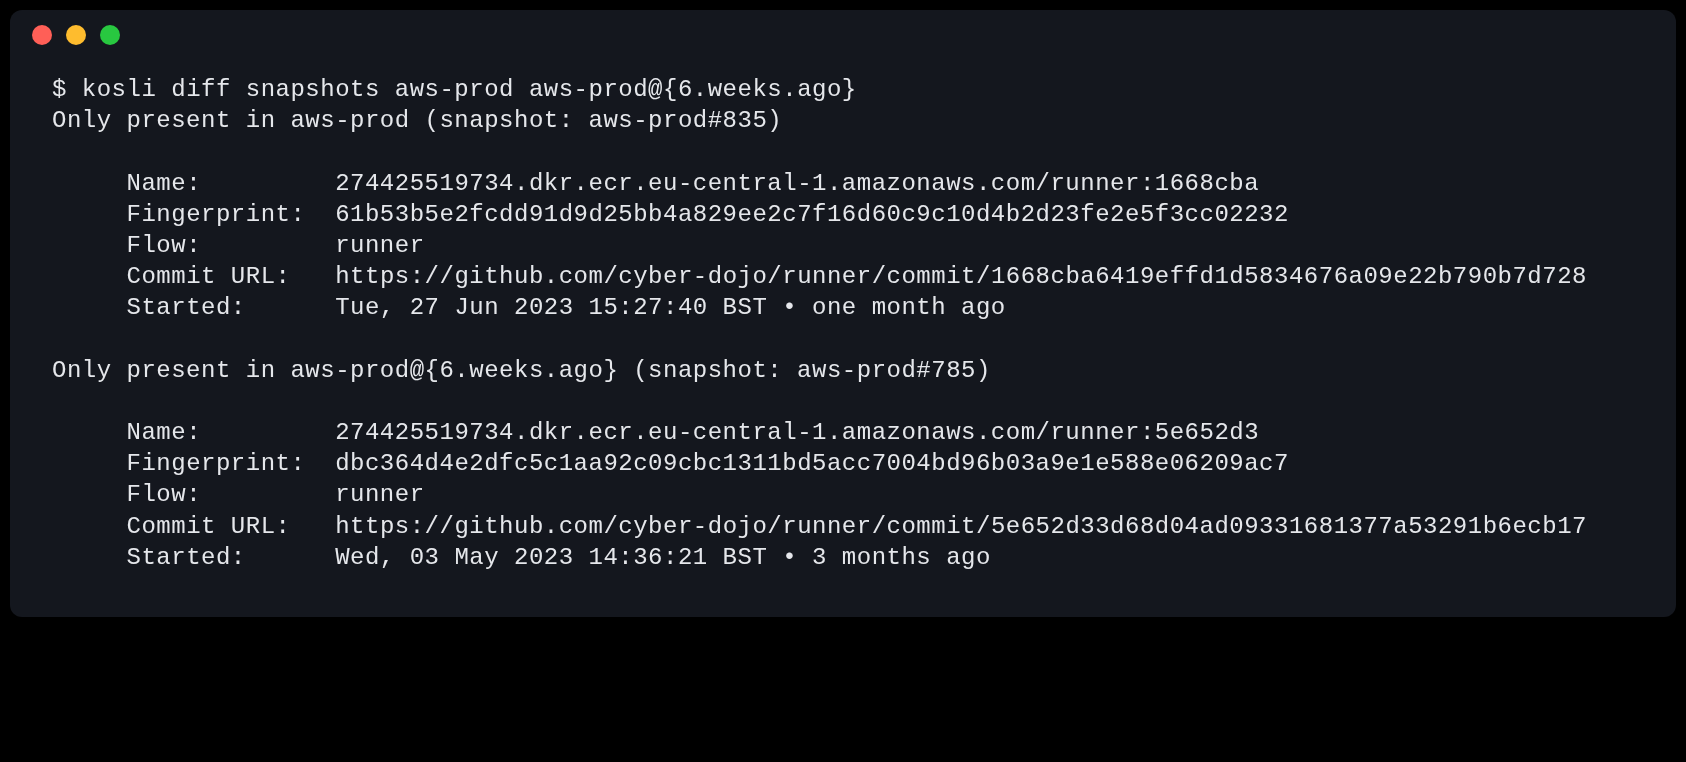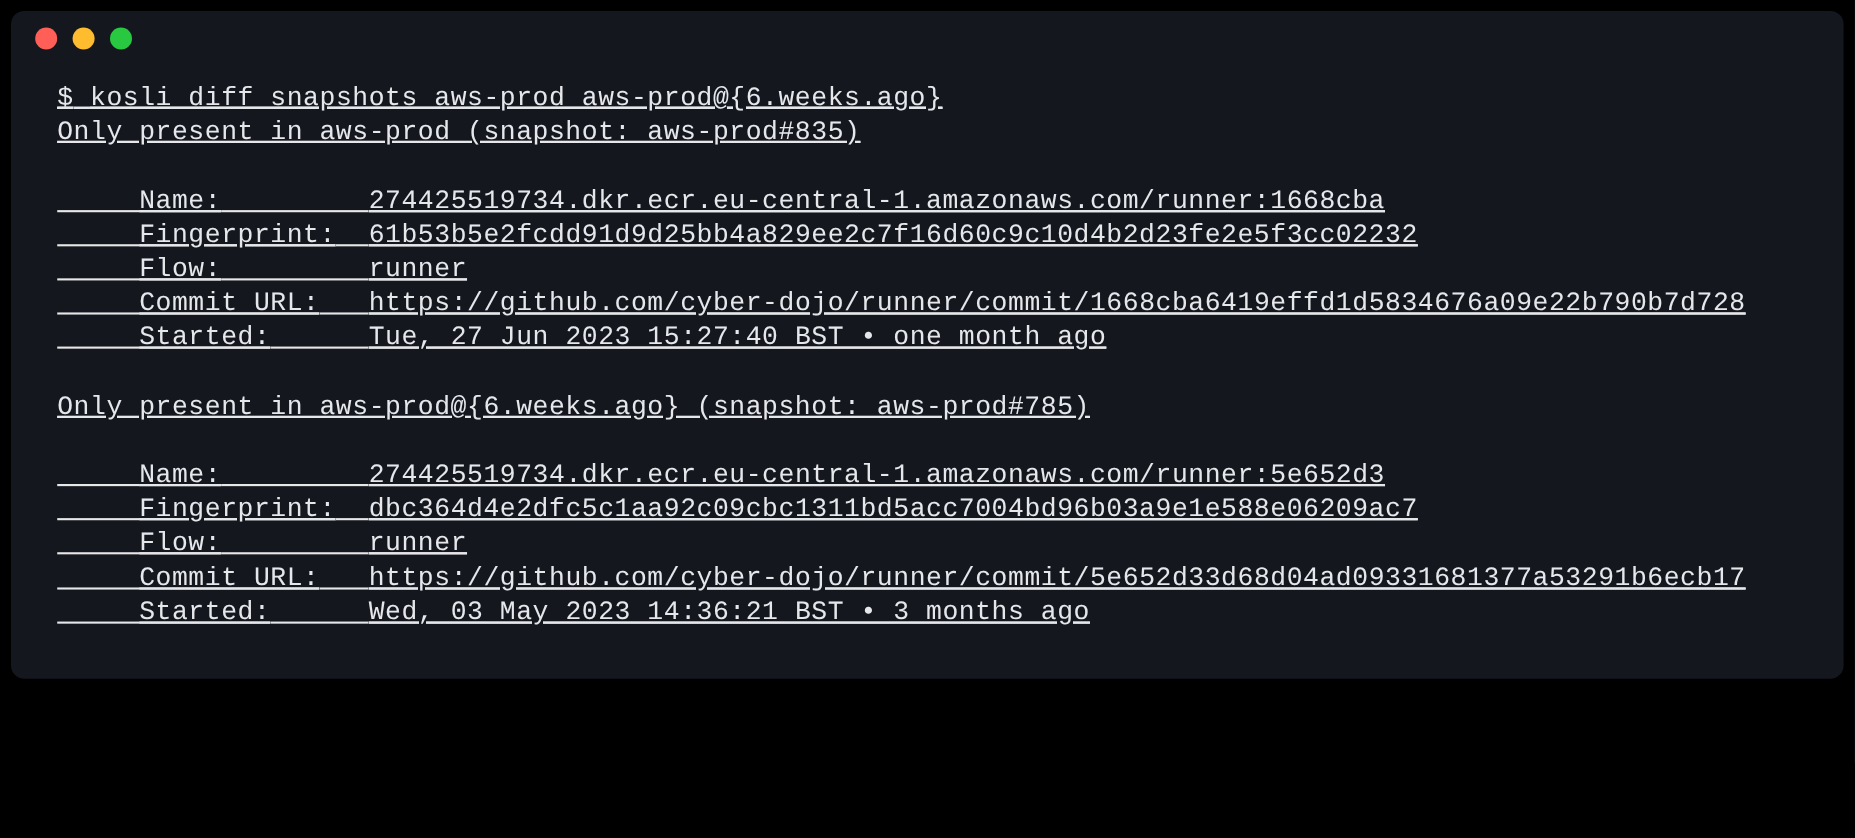--- a/index.html
+++ b/index.html
@@ -1,19 +1,18 @@
 <!DOCTYPE html>
 <html><head>
   <meta charset="utf-8">
   <style>
     * {
       margin: 0;
       padding: 0;
       box-sizing: border-box;
-      text-decoration: underline;
     }
     body {
       background: #000;
       display: flex;
       justify-content: center;
       align-items: flex-start;
       padding: 10px;
       font-family: 'SF Mono', 'Monaco', 'Menlo', 'Consolas', 'Courier New', monospace;
     }
     .terminal-window {

